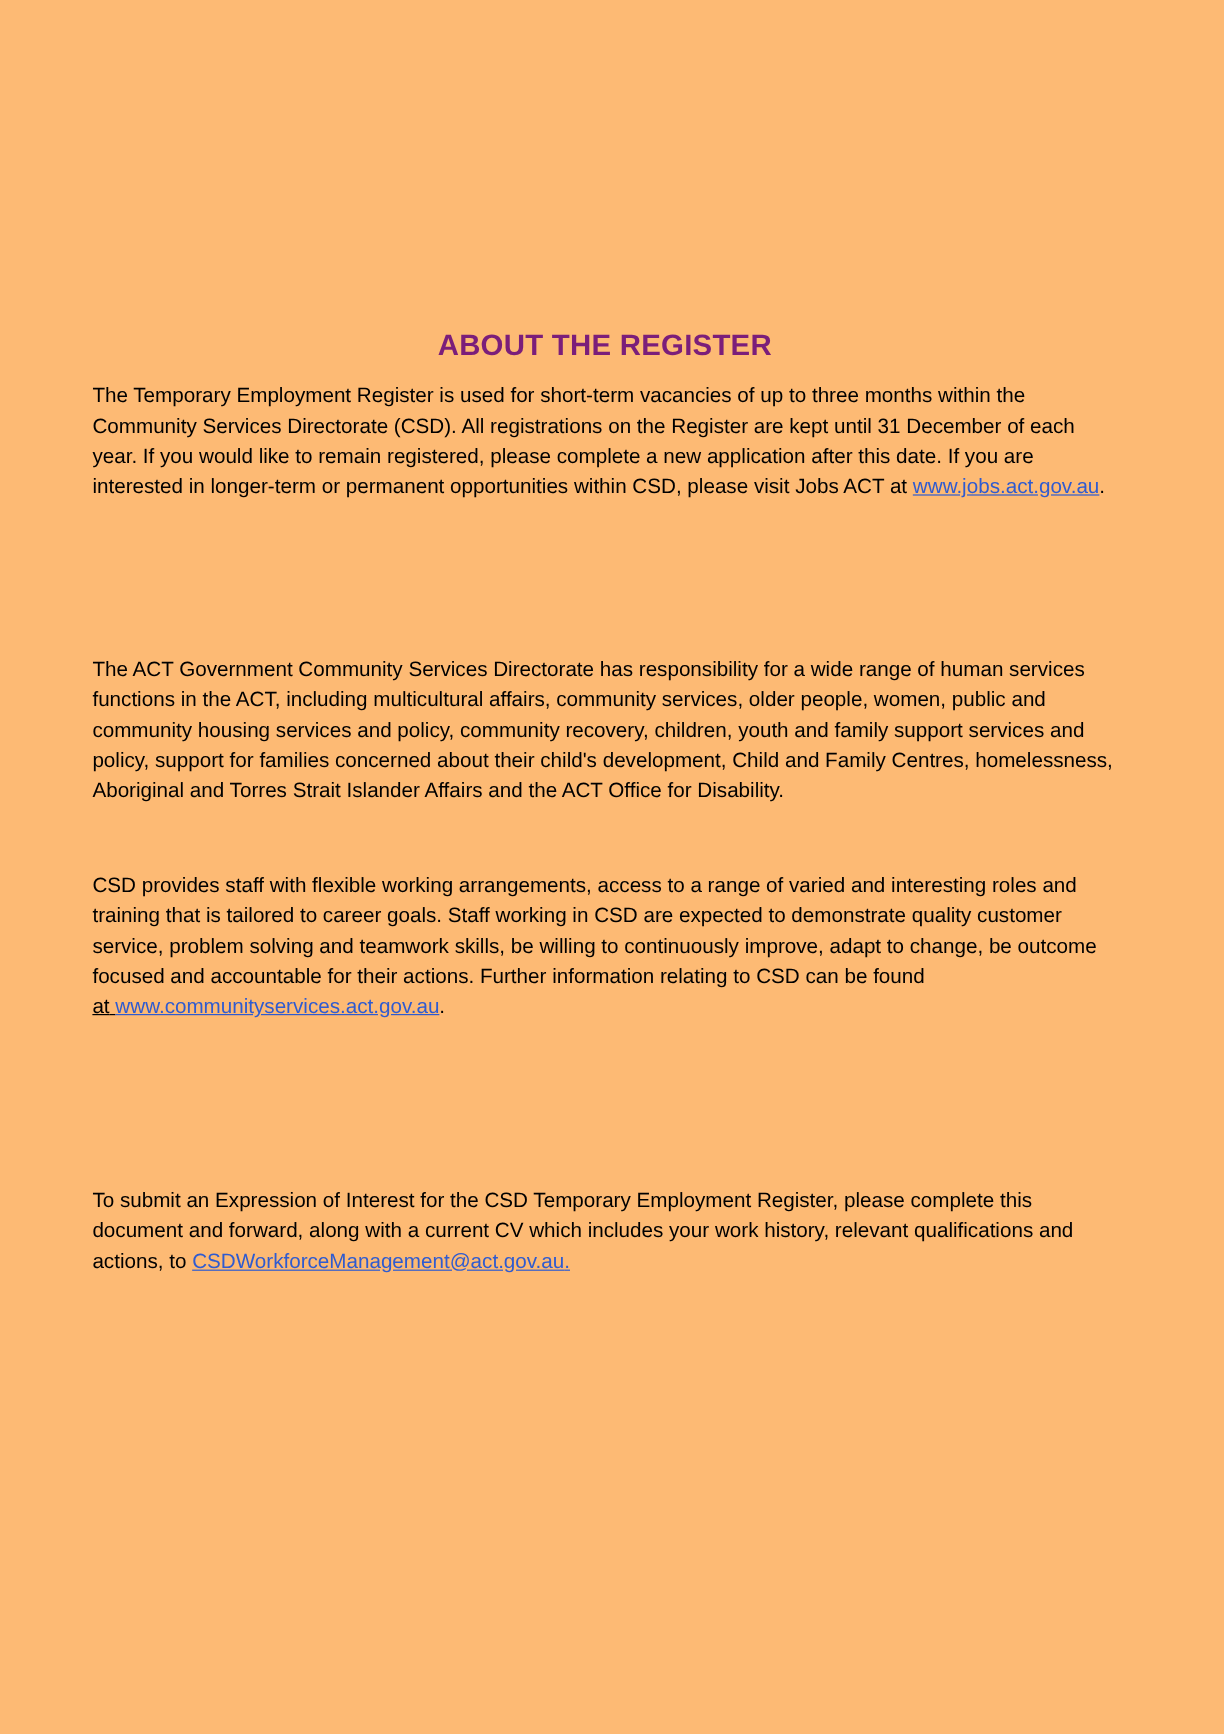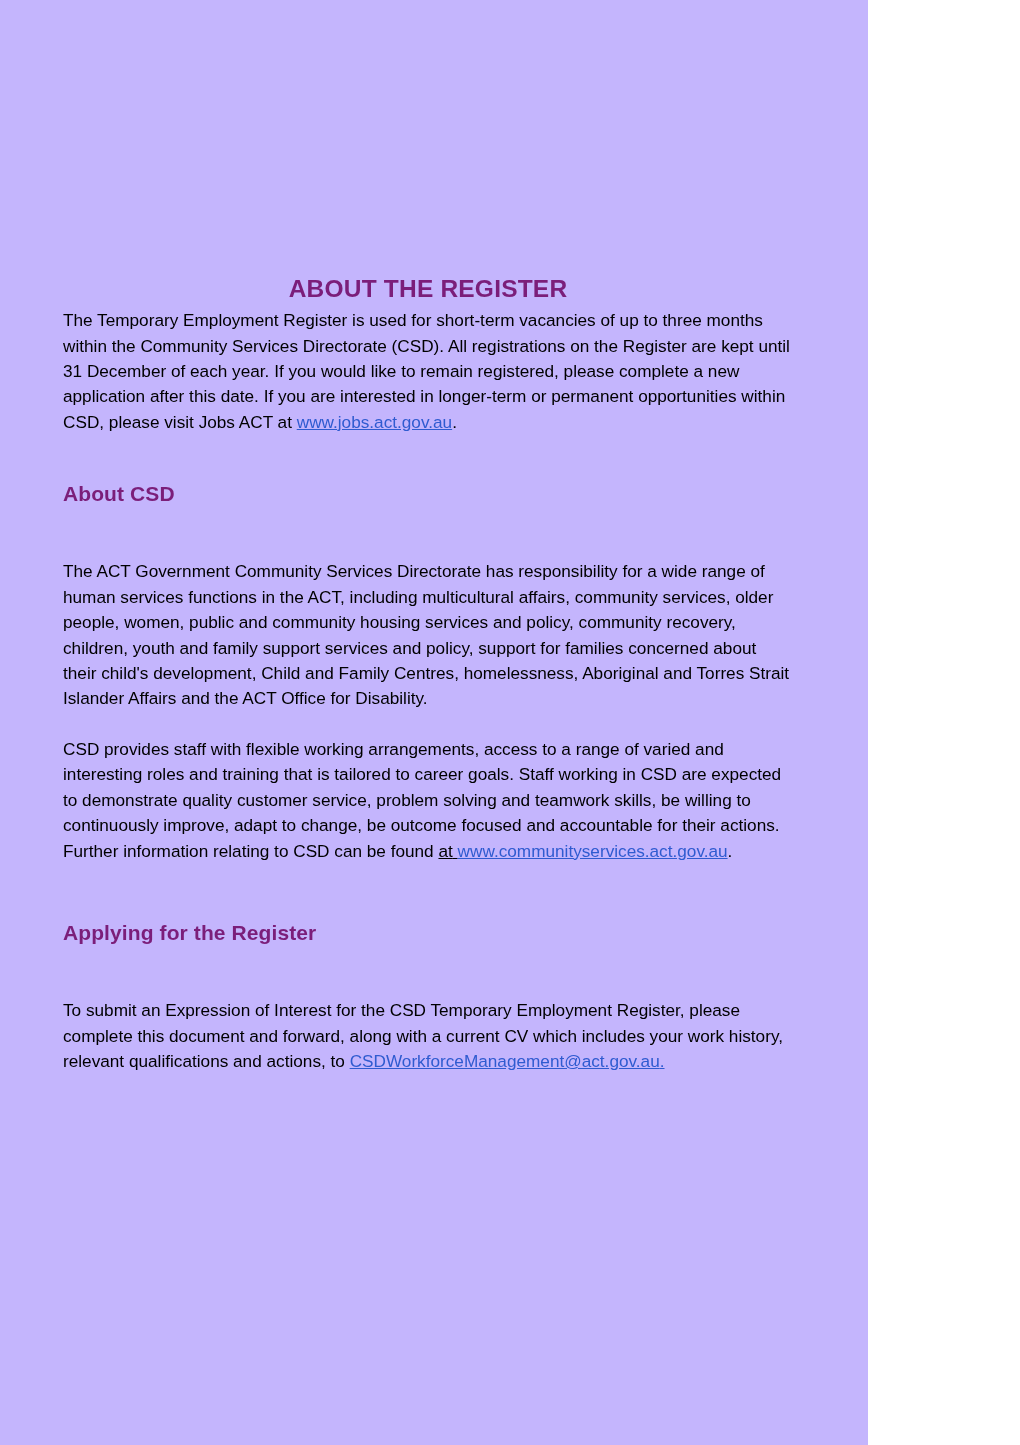--- a/index.html
+++ b/index.html
@@ -10,24 +10,24 @@
   body {
     width: 1020px;
     height: 1445px;
     font-family: "Liberation Sans", sans-serif;
     color: #000000;
     position: relative;
     overflow: hidden;
   }
   .page {
     box-sizing: border-box;
-    width: 868px;
+    width: 1020px;
     height: 1445px;
     padding: 275px 75px 0 63px;
-    background: #c4b5fd;
+    background: #fdba74;
   }
   .doc-title {
     font-size: 24.5px;
     font-weight: bold;
     color: #7B1E7A;
     text-align: center;
     letter-spacing: 0.2px;
     margin: 0 0 5px 0;
     line-height: 1.15;
   }
@@ -35,21 +35,21 @@
     font-size: 21px;
     font-weight: bold;
     color: #7B1E7A;
     margin: 0;
     line-height: 1.25;
     letter-spacing: 0.1px;
   }
   p.body-text {
     font-size: 17.2px;
     line-height: 25.4px;
-    margin: 0;
+    margin: 14px;
     color: #000000;
     text-align: left;
     max-width: 885px;
   }
   .gap-sm { height: 21px; }
   .gap-md { height: 25px; }
   .gap-xl { height: 52px; }
   .gap-xxl { height: 56px; }
   a.doclink {
     color: #2F5BD0;
@@ -72,31 +72,29 @@
 
   <h1 class="doc-title">ABOUT THE REGISTER</h1>
 
   <p class="body-text"><span>The Temporary Employment Register is used for short-term vacancies of up to three months within the Community Services Directorate (CSD). All registrations on the Register are kept until 31 December of each year. If you would like to remain registered, please complete a new application after this date. If you are interested in longer-term or permanent opportunities within CSD, please visit Jobs ACT at </span><a class="doclink" href="#">www.jobs.act.gov.au</a><span>.</span></p>
 
   <div class="gap-md"></div>
 
 
   <div class="gap-sm"></div>
 
-  <h2 class="section-heading">About CSD</h2>
 
   <div class="gap-xl"></div>
 
   <p class="body-text">The ACT Government Community Services Directorate has responsibility for a wide range of human services functions in the ACT, including multicultural affairs, community services, older people, women, public and community housing services and policy, community recovery, children, youth and family support services and policy, support for families concerned about their child's development, Child and Family Centres, homelessness, Aboriginal and Torres Strait Islander Affairs and the ACT Office for Disability.</p>
 
   <div class="gap-md"></div>
 
   <p class="body-text"><span>CSD provides staff with flexible working arrangements, access to a range of varied and interesting roles and training that is tailored to career goals. Staff working in CSD are expected to demonstrate quality customer service, problem solving and teamwork skills, be willing to continuously improve, adapt to change, be outcome focused and accountable for their actions. Further information relating to CSD can be found </span><span class="at-underline">at</span><span class="at-underline">&nbsp;</span><a class="doclink" href="#">www.communityservices.act.gov.au</a><span>.</span></p>
 
   <div class="gap-xxl"></div>
 
-  <h2 class="section-heading">Applying for the Register</h2>
 
   <div class="gap-xl"></div>
 
   <p class="body-text"><span>To submit an Expression of Interest for the CSD Temporary Employment Register, please complete this document and forward, along with a current CV which includes your work history, relevant qualifications and actions, to </span><a class="doclink" href="#">CSDWorkforceManagement@act.gov.au</a><span class="trailing-blue">.</span></p>
 
 </div>
 
 </body></html>

